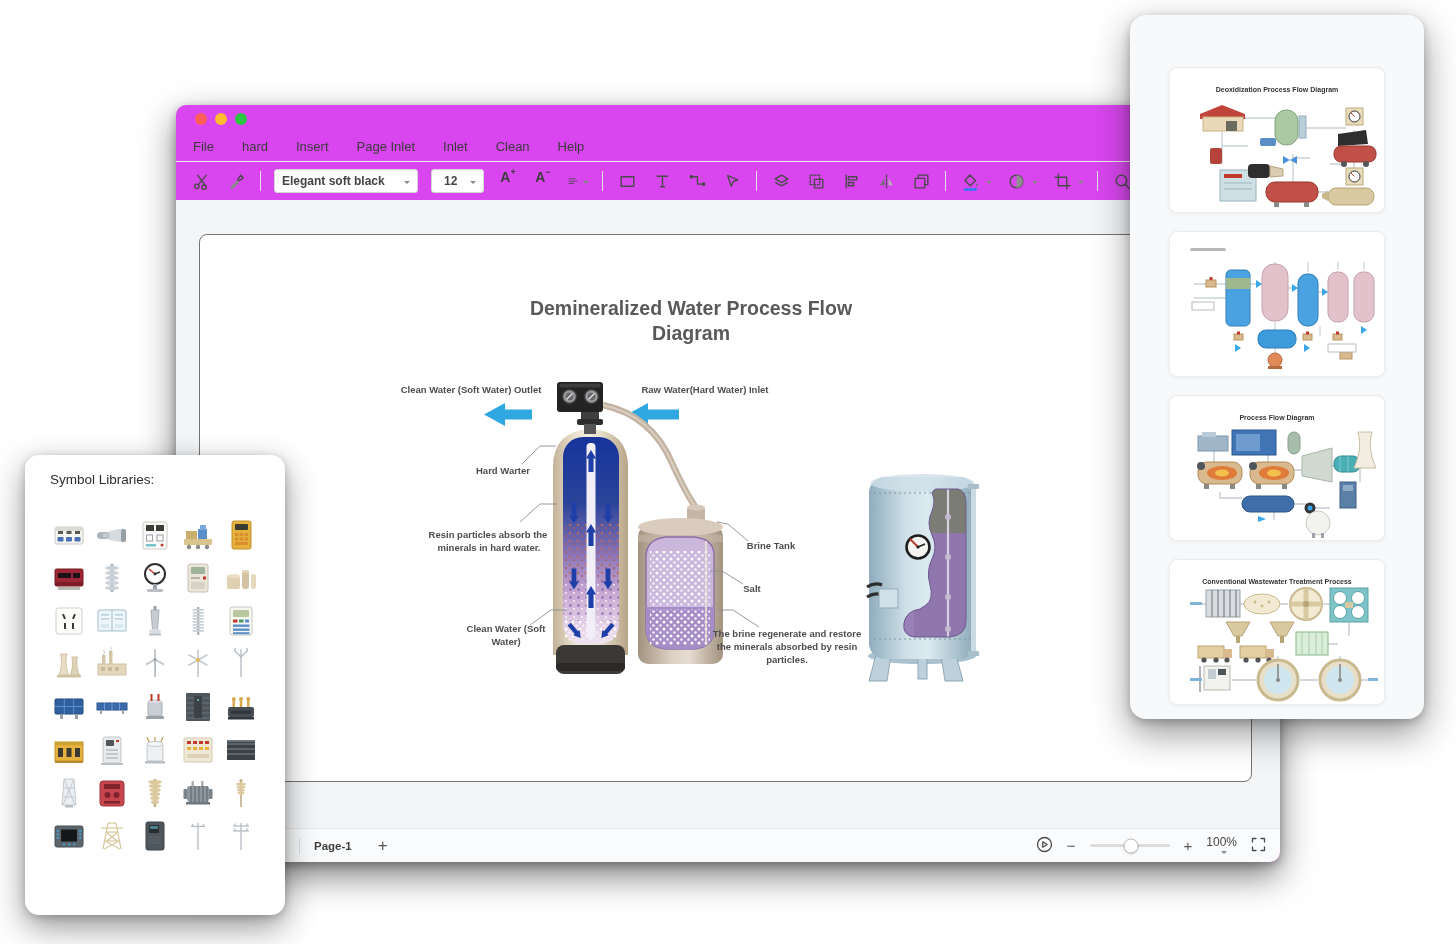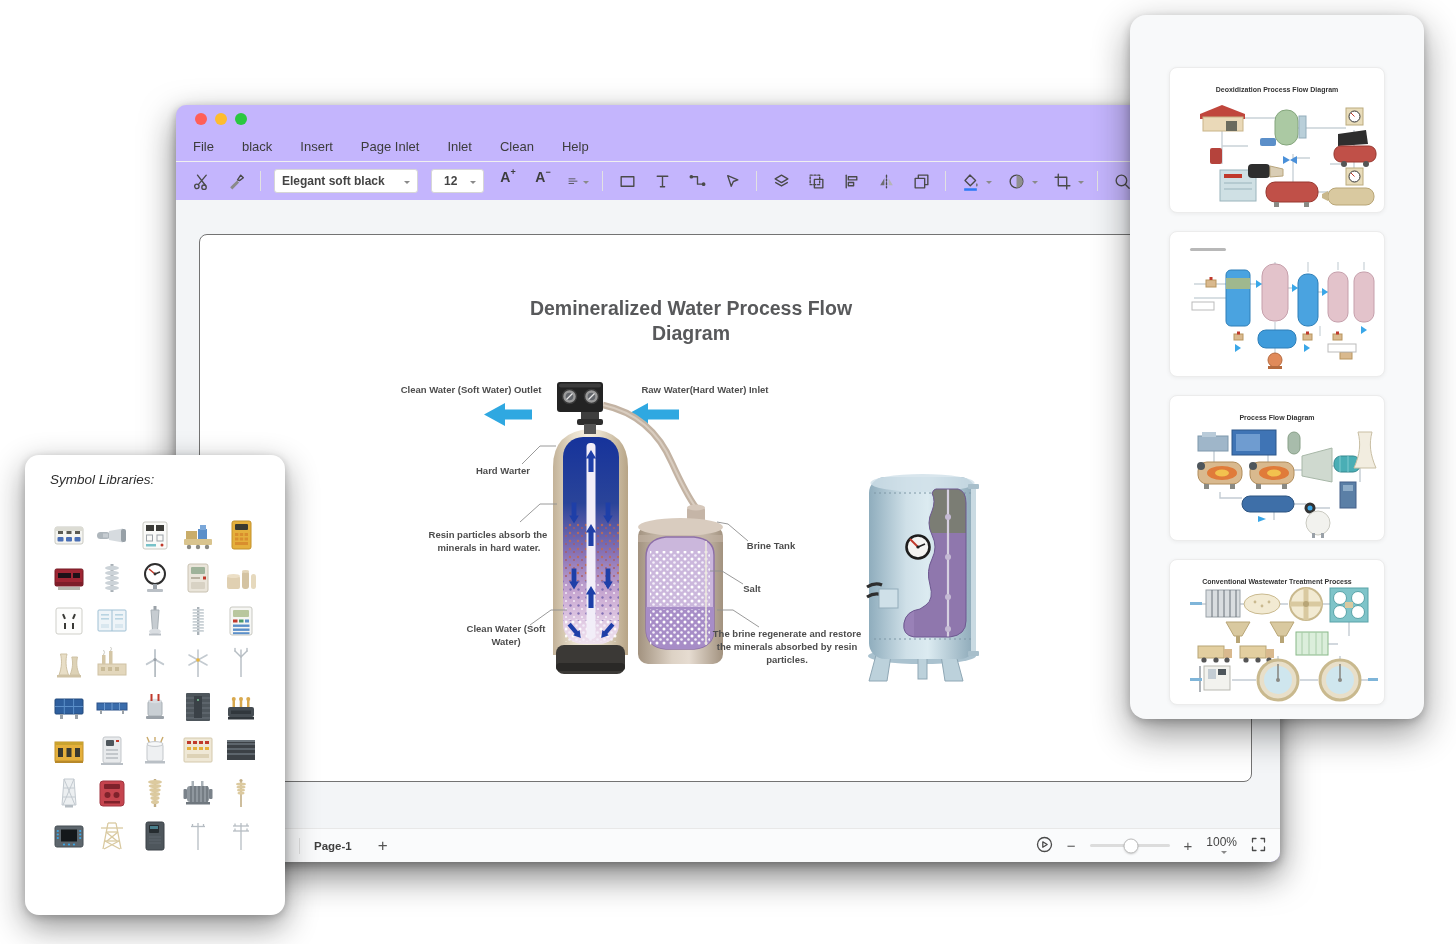--- a/index.html
+++ b/index.html
@@ -5,21 +5,21 @@
   html,body{margin:0;padding:0;}
   body{
     width:1456px;height:944px;position:relative;overflow:hidden;
     background:#ffffff;
     font-family:"Liberation Sans","DejaVu Sans",sans-serif;
     -webkit-font-smoothing:antialiased;
   }
   
   .window-main{
     position:absolute;left:176px;top:105px;width:1104px;height:757px;
-    background:#c4b5fd;border-radius:10px;
+    background:#d946ef;border-radius:10px;
     box-shadow:0 14px 34px rgba(20,20,20,.55),0 3px 10px rgba(0,0,0,.3);
     z-index:1;overflow:hidden;
   }
   .titlebar{height:27px;display:flex;align-items:center;padding-left:19px;gap:8px;}
   .tl-dot{width:12px;height:12px;border-radius:50%;}
   .menubar{
     height:29px;display:flex;align-items:center;padding-left:17px;gap:28px;
     font-size:13px;color:#3c3c3c;border-bottom:1px solid #f0f0f0;
   }
   .menubar span{cursor:default;}
@@ -69,21 +69,21 @@
     width:13px;height:13px;border-radius:50%;background:#fff;border:1px solid #bbb;
     box-shadow:0 1px 2px rgba(0,0,0,.15);
   }
   .zoom-pct{display:flex;align-items:center;font-size:12px;color:#444;flex-direction:column;}
   
   .symbol-panel{
     position:absolute;left:25px;top:455px;width:260px;height:460px;
     background:#fff;border-radius:14px;z-index:3;
     box-shadow:0 12px 32px rgba(20,20,20,.45),0 2px 8px rgba(0,0,0,.2);
   }
-  .symbol-title{font-size:13.5px;color:#2e2e2e;padding:17px 0 0 25px;font-style:italic;}
+  .symbol-title{font-size:13.5px;color:#2e2e2e;padding:17px 0 0 25px;}
   .symbol-grid{
     margin-top:31px;display:grid;grid-template-columns:repeat(5,34px);
     gap:9px 9px;justify-content:center;
   }
   .sym{width:34px;height:34px;}
   .sym svg{width:34px;height:34px;display:block;}
   
   .templates-panel{
     position:absolute;left:1130px;top:15px;width:294px;height:704px;
     background:#f8f9fa;border-radius:16px;z-index:2;
@@ -105,21 +105,21 @@
 <body>
 
 <div class="window-main">
   <div class="titlebar">
     <span class="tl-dot" style="background:#ff5f57"></span>
     <span class="tl-dot" style="background:#febc2e"></span>
     <span class="tl-dot" style="background:#2ac840"></span>
   </div>
   <div class="menubar">
     <span>File</span>
-    <span>black</span>
+    <span>hard</span>
     <span>Insert</span>
     <span>Page Inlet</span>
     <span>Inlet</span>
     <span>Clean</span>
     <span>Help</span>
   </div>
   <div class="toolbar">
     <span class="tb">
         <svg viewBox="0 0 18 18" class="ic">
           <circle cx="4.6" cy="13.6" r="2.1"></circle>

